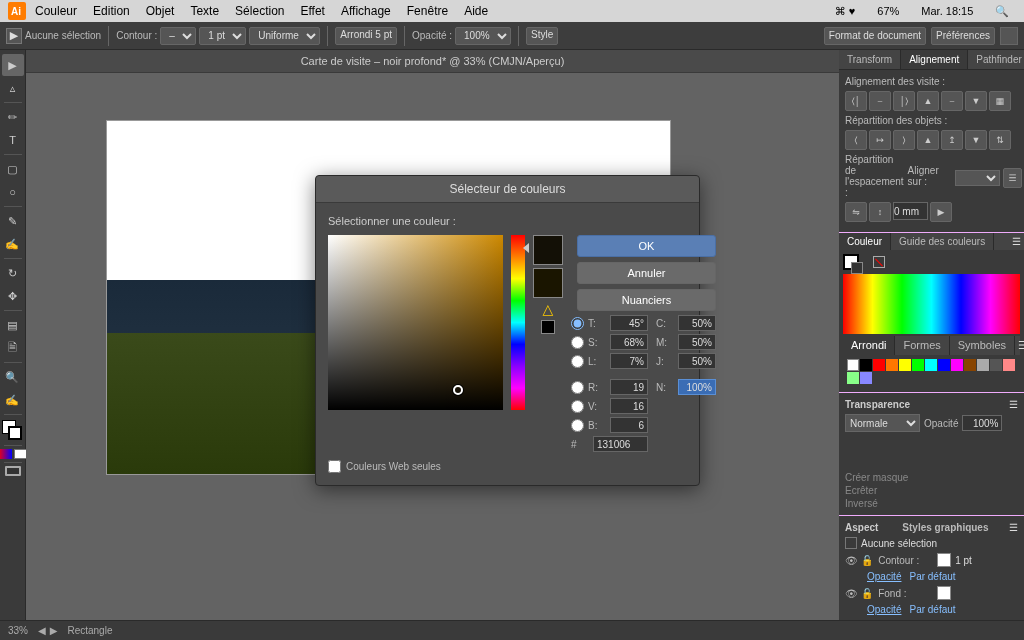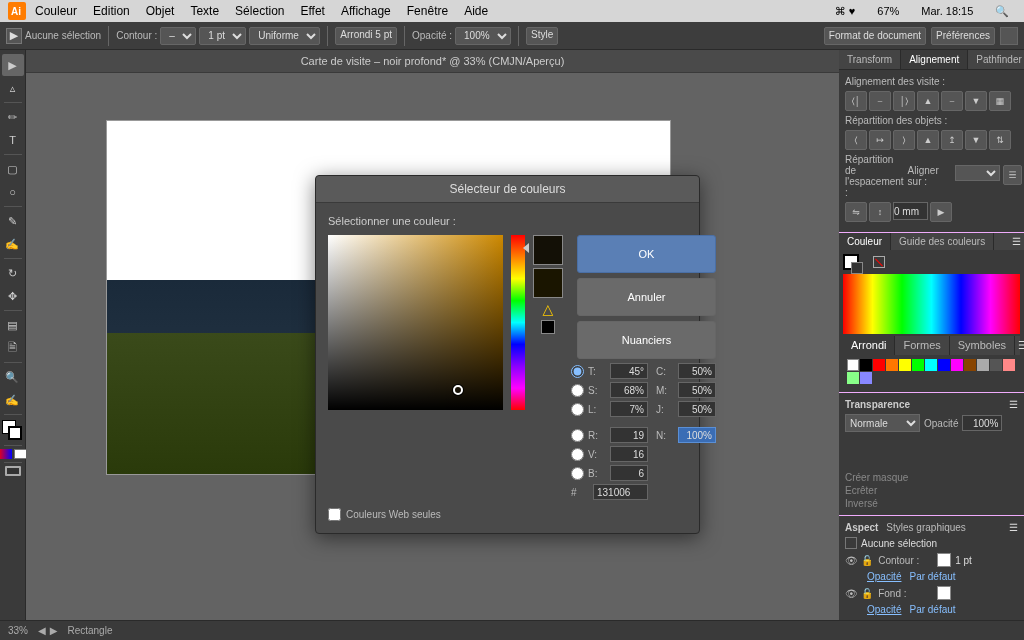--- a/index.html
+++ b/index.html
@@ -163,21 +163,21 @@
     .cv-input.selected { background: #3a6db5; border-color: #5a8fd5; }
     .cv-input-hex {
       width: 55px; height: 16px; background: #333; border: 1px solid #666;
       color: #ddd; font-size: 10px; padding: 0 3px;
     }
     .cv-radio { accent-color: #87bfff; }
 
     
     .picker-buttons { display: flex; flex-direction: column; gap: 5px; align-items: stretch; }
     .dialog-btn {
-      padding: 12px 10px; font-size: 11px; border-radius: 3px; cursor: pointer;
+      padding: 4px 10px; font-size: 11px; border-radius: 3px; cursor: pointer;
       text-align: center; border: 1px solid #666; background: #6a6a6a; color: #fff; margin-left: 6px;
     }
     .dialog-btn.primary { background: #5a7fb5; border-color: #4a6fa5; }
 
     
     .web-colors-row { display: flex; align-items: center; gap: 5px; font-size: 10px; color: #bbb; margin-top: 8px; }
     input[type=checkbox] { accent-color: #87bfff; }
 
     
     .gamut-icon { font-size: 14px; cursor: pointer; color: #ffcc00; }
@@ -337,21 +337,21 @@
           <div class="align-btn">〈</div>
           <div class="align-btn">↦</div>
           <div class="align-btn">〉</div>
           <div class="align-btn">▲</div>
           <div class="align-btn">↥</div>
           <div class="align-btn">▼</div>
           <div class="align-btn">⇅</div>
         </div>
         <div style="display:flex;align-items:center;gap:4px;">
           <div class="panel-section-label">Répartition de l'espacement :</div>
-          <div style="margin-left:auto;display:flex;align-items:flex-start;gap:3px;">
+          <div style="margin-left:auto;display:flex;align-items:center;gap:3px;">
             <span class="panel-section-label">Aligner sur :</span>
             <select style="background:#555;border:1px solid #666;color:#ddd;font-size:10px;height:16px;width:55px;">
               <option></option>
             </select>
             <div class="align-btn">☰</div>
           </div>
         </div>
         <div class="align-row">
           <div class="align-btn">⇋</div>
           <div class="align-btn">↕</div>
@@ -423,21 +423,21 @@
       <div style="display:flex;flex-direction:column;gap:2px;font-size:10px;">
         <span style="color:#888;margin-top:36px;">Créer masque</span>
         <span style="color:#888;">Ecrêter</span>
         <span style="color:#888;">Inversé</span>
       </div>
     </div>
 
     <div class="panel aspect-panel">
       <div style="display:flex;align-items:center;margin-bottom:4px;">
         <span style="color:#ccc;font-size:10px;font-weight:bold;">Aspect</span>
-        <span style="color:#bbb;margin-left:8px;">Styles graphiques</span>
+        <span style="color:#bbb;margin-left:24px;font-weight:bold;">Styles graphiques</span>
         <div style="margin-left:auto;">☰</div>
       </div>
       <div class="aspect-row">
         <div style="width:12px;height:12px;background:#3a3a3a;border:1px solid #777;"></div>
         <span>Aucune sélection</span>
       </div>
       <div class="aspect-row">
         <span style="color:#bbb;font-size:10px;">👁</span>
         <span style="color:#888;font-size:10px;">🔓</span>
         <span class="aspect-label">Contour :</span>

